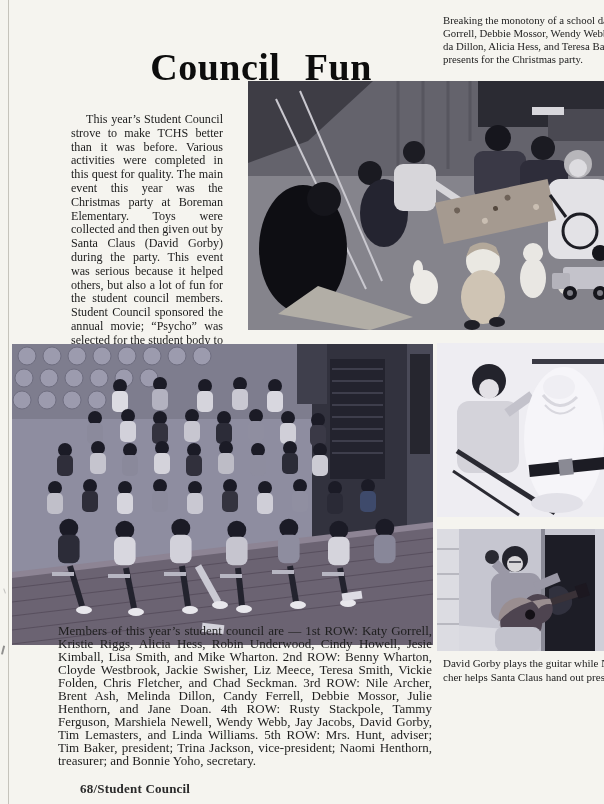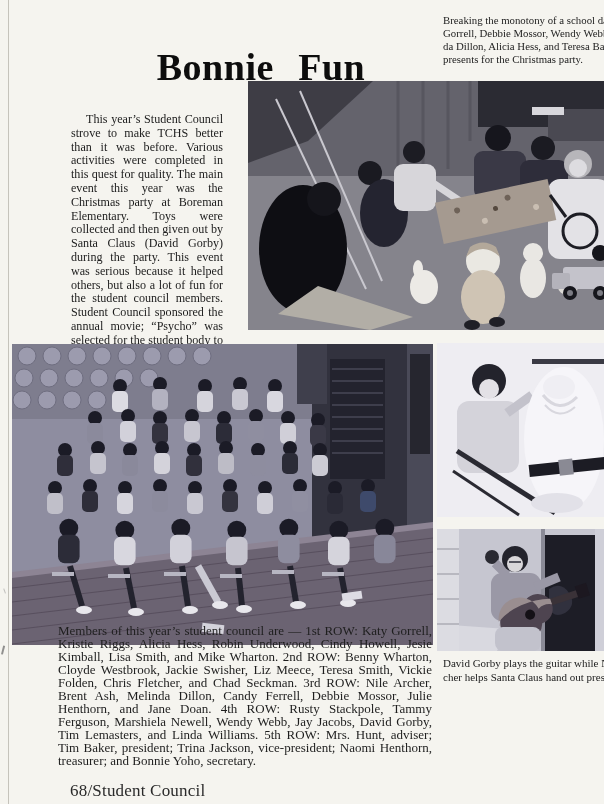--- a/index.html
+++ b/index.html
@@ -37,30 +37,30 @@
   .ph-santa{left:437px;top:343px;width:167px;height:174px;}
   .ph-guitar{left:437px;top:529px;width:167px;height:122px;}
 
   .group-caption{
     left:58px;top:624px;width:374px;
     font-size:13px;line-height:13px;text-align:justify;color:#1e1e1e;
   }
   .guitar-caption{left:443px;top:657px;width:220px;font-size:11px;line-height:13.6px;color:#222;}
   .guitar-caption div{white-space:nowrap;}
 
-  .footer{left:70px;top:781px;font-size:17px;letter-spacing:.2px;color:#2a2a2a;}
+  .footer{left:80px;top:781px;font-size:13px;letter-spacing:.2px;color:#2a2a2a;font-weight:bold;}
 </style>
 </head>
 <body>
 
 <div class="abs page-edge-line"></div>
 <div class="abs edge-mark"></div>
 <div class="abs edge-mark2"></div>
 
-<h1 class="abs title">Bonnie Fun</h1>
+<h1 class="abs title">Council Fun</h1>
 
 <div class="abs top-caption">
   <div>Breaking the monotony of a school day, Katy</div>
   <div>Gorrell, Debbie Mossor, Wendy Webb, Melin-</div>
   <div>da Dillon, Alicia Hess, and Teresa Baker wrap</div>
   <div>presents for the Christmas party.</div>
 </div>
 
 <div class="abs body-copy">
   <p>This year’s Student Council strove to make TCHS better than it was before. Various activities were completed in this quest for quality. The main event this year was the Christmas party at Boreman Elementary. Toys were collected and then given out by Santa Claus (David Gorby) during the party. This event was serious because it helped others, but also a lot of fun for the student council members. Student Council sponsored the annual movie; “Psycho” was selected for the student body to enjoy this year.</p>

